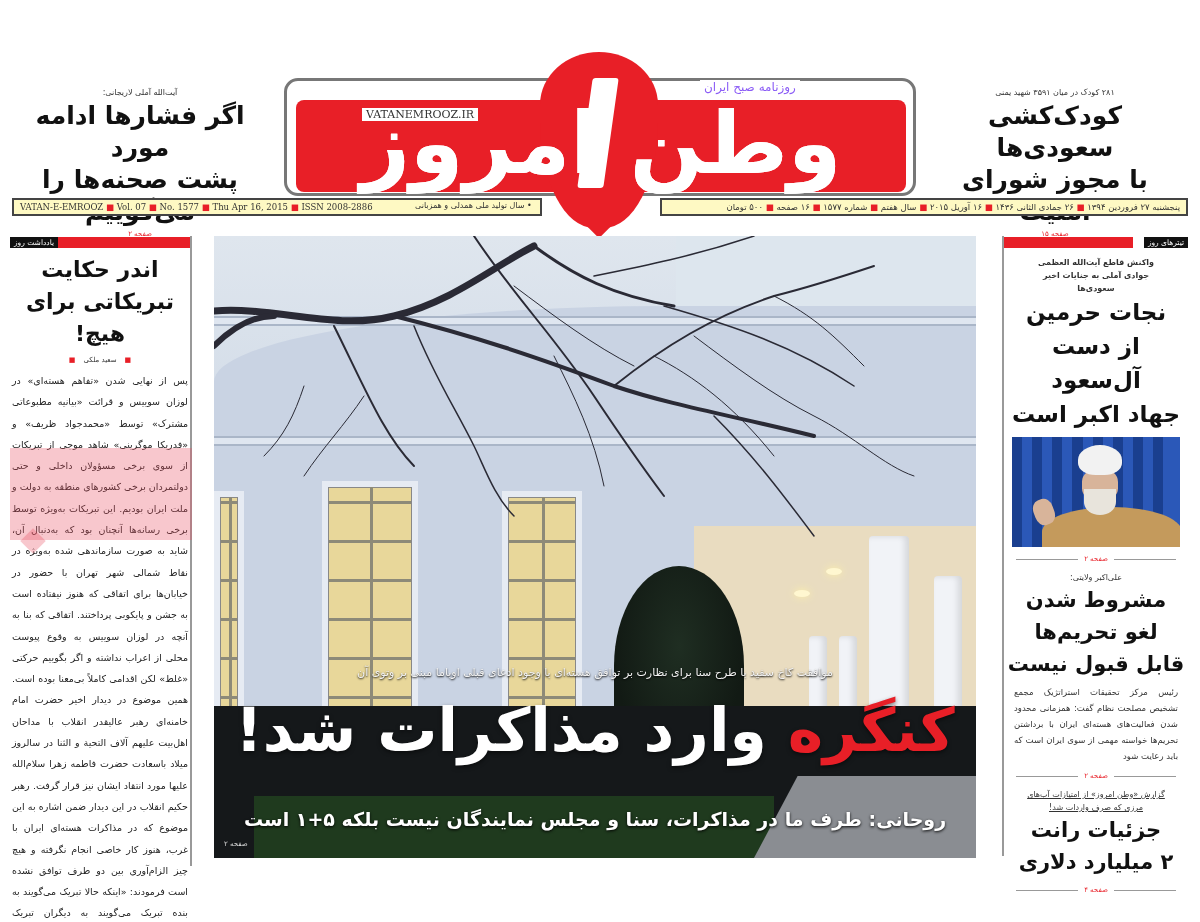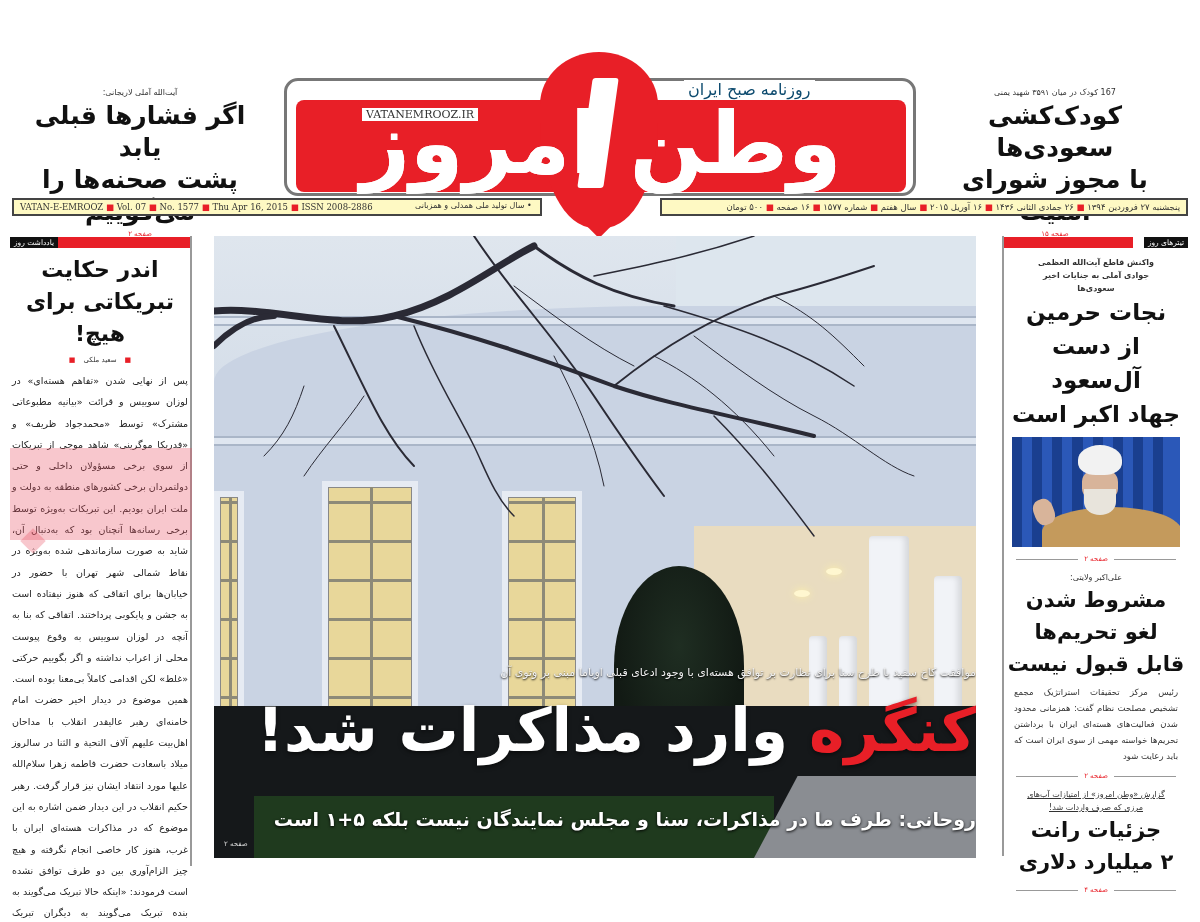--- a/index.html
+++ b/index.html
@@ -8,21 +8,21 @@
 
   
   .masthead { position: absolute; left: 0; top: 0; width: 1200px; height: 230px; }
   .mast-frame { position: absolute; left: 284px; top: 78px; width: 632px; height: 118px; border: 3px solid #777; border-radius: 14px; background: #fff; }
   .logo-block { position: absolute; left: 296px; top: 100px; width: 610px; height: 92px; background: #e81f27; border-radius: 8px; }
   .logo-text { position: absolute; left: 296px; top: 88px; width: 610px; height: 110px; display: flex; align-items: center; justify-content: center; font-family: "DejaVu Sans", sans-serif; font-weight: bold; font-size: 86px; color: #fff; direction: rtl; letter-spacing: -2px; text-shadow: 0 0 0 #fff; }
   .logo-medallion { position: absolute; left: 540px; top: 52px; width: 118px; height: 176px; background: #e81f27; border-radius: 50% 50% 46% 46% / 30% 30% 60% 60%; }
   .logo-medallion::after { content: ""; position: absolute; left: 44px; top: 150px; width: 30px; height: 30px; background: #e81f27; transform: rotate(45deg); }
   .logo-one { position: absolute; left: 585px; top: 78px; width: 26px; height: 110px; background: #fff; border-radius: 3px; transform: skewX(-8deg); }
   .site-url { position: absolute; left: 362px; top: 80px; font-family: "DejaVu Serif", serif; font-size: 11px; color: #333; background: #fff; padding: 0 4px; margin-top: 28px; }
-  .mast-tagline { position: absolute; left: 684px; top: 80px; font-size: 16px; color: #0c4a6e; background: #fff; padding: 0 4px; direction: rtl; }
+  .mast-tagline { position: absolute; left: 700px; top: 80px; font-size: 12px; color: #8b5cf6; background: #fff; padding: 0 4px; direction: rtl; }
 
   .mast-bar { position: absolute; top: 198px; height: 18px; border: 2px solid #444; background: #fef9c3; font-size: 8.5px; color: #333; line-height: 14px; white-space: nowrap; overflow: hidden; padding: 0 6px; }
   .mast-bar.left { left: 12px; width: 530px; font-family: "DejaVu Serif", serif; }
   .mast-bar.right { left: 660px; width: 528px; direction: rtl; }
   .mast-bar .dot { color: #e81f27; }
   .mast-slogan { position: absolute; left: 415px; top: 201px; font-size: 8px; color: #333; direction: rtl; }
 
   .top-story { position: absolute; top: 88px; text-align: center; direction: rtl; }
   .top-story .kicker { font-size: 8px; color: #333; margin-bottom: 3px; }
   .top-story .headline { font-weight: bold; font-size: 25px; line-height: 32px; color: #111; letter-spacing: -0.5px; }
@@ -68,21 +68,21 @@
   .window::before { content: ""; position: absolute; left: 50%; top: 0; width: 3px; height: 100%; background: #8d8a78; }
   .portico { position: absolute; left: 480px; top: 290px; width: 282px; height: 180px; background: #e9dcc0; }
   .column { position: absolute; background: #f1f3f7; border-radius: 4px 4px 0 0; box-shadow: inset -4px 0 6px rgba(0,0,0,0.12); }
   .lamp { position: absolute; width: 16px; height: 7px; background: #fff7d0; border-radius: 50%; box-shadow: 0 0 8px #fff2a8; }
   .shrub { position: absolute; left: 400px; top: 330px; width: 130px; height: 200px; background: radial-gradient(ellipse at 50% 40%, #1f2e22 0%, #121a14 70%); border-radius: 50% 50% 20% 20%; }
   .hedge { position: absolute; left: 0; top: 470px; width: 762px; height: 152px; background: #15181a; }
   .lawn { position: absolute; left: 40px; top: 560px; width: 520px; height: 62px; background: #1f3a1e; }
   .path { position: absolute; left: 540px; top: 540px; width: 222px; height: 82px; background: #8a8d92; transform: skewX(-28deg); transform-origin: bottom; }
   .branches { position: absolute; left: 0; top: 0; width: 762px; height: 400px; }
 
-  .photo-caption { position: absolute; left: 0; width: 762px; direction: rtl; color: #fff; }
+  .photo-caption { position: absolute; left: 0; width: 762px; text-align: center; direction: rtl; color: #fff; }
   .photo-kicker { top: 430px; font-size: 11px; color: #f2f2f2; text-shadow: 0 1px 2px #000; }
   .photo-headline { top: 454px; font-weight: bold; font-size: 60px; line-height: 80px; letter-spacing: -1px; text-shadow: 0 2px 4px rgba(0,0,0,0.5); }
   .photo-headline .accent { color: #e81f27; }
   .photo-sub { top: 572px; font-weight: bold; font-size: 19px; color: #fff; text-shadow: 0 1px 3px #000; }
   .photo-ref { position: absolute; left: 10px; top: 604px; font-size: 7px; color: #ddd; direction: rtl; }
 </style>
 </head>
 <body>
 
 <div class="masthead">
@@ -90,28 +90,28 @@
   <div class="logo-block"></div>
   <div class="logo-medallion"></div>
   <div class="logo-one"></div>
   <div class="logo-text">وطن امروز</div>
   <div class="site-url">VATANEMROOZ.IR</div>
   <div class="mast-tagline">روزنامه صبح ایران</div>
 
   <div class="top-story top-left">
     <div class="kicker">آیت‌الله آملی لاریجانی:</div>
     <div class="headline">
-      <div>اگر فشارها قبلی یابد</div>
+      <div>اگر فشارها ادامه مورد</div>
       <div>پشت صحنه‌ها را می‌گوییم</div>
     </div>
     <div class="page-ref">صفحه ۲</div>
   </div>
 
   <div class="top-story top-right">
-    <div class="kicker">167 کودک در میان ۳۵۹۱ شهید یمنی</div>
+    <div class="kicker">۲۸۱ کودک در میان ۳۵۹۱ شهید یمنی</div>
     <div class="headline">
       <div>کودک‌کشی سعودی‌ها</div>
       <div>با مجوز شورای امنیت</div>
     </div>
     <div class="page-ref">صفحه ۱۵</div>
   </div>
 
   <div class="mast-bar left">
     <span>VATAN-E-EMROOZ</span>
     <span class="dot"> ■</span>

